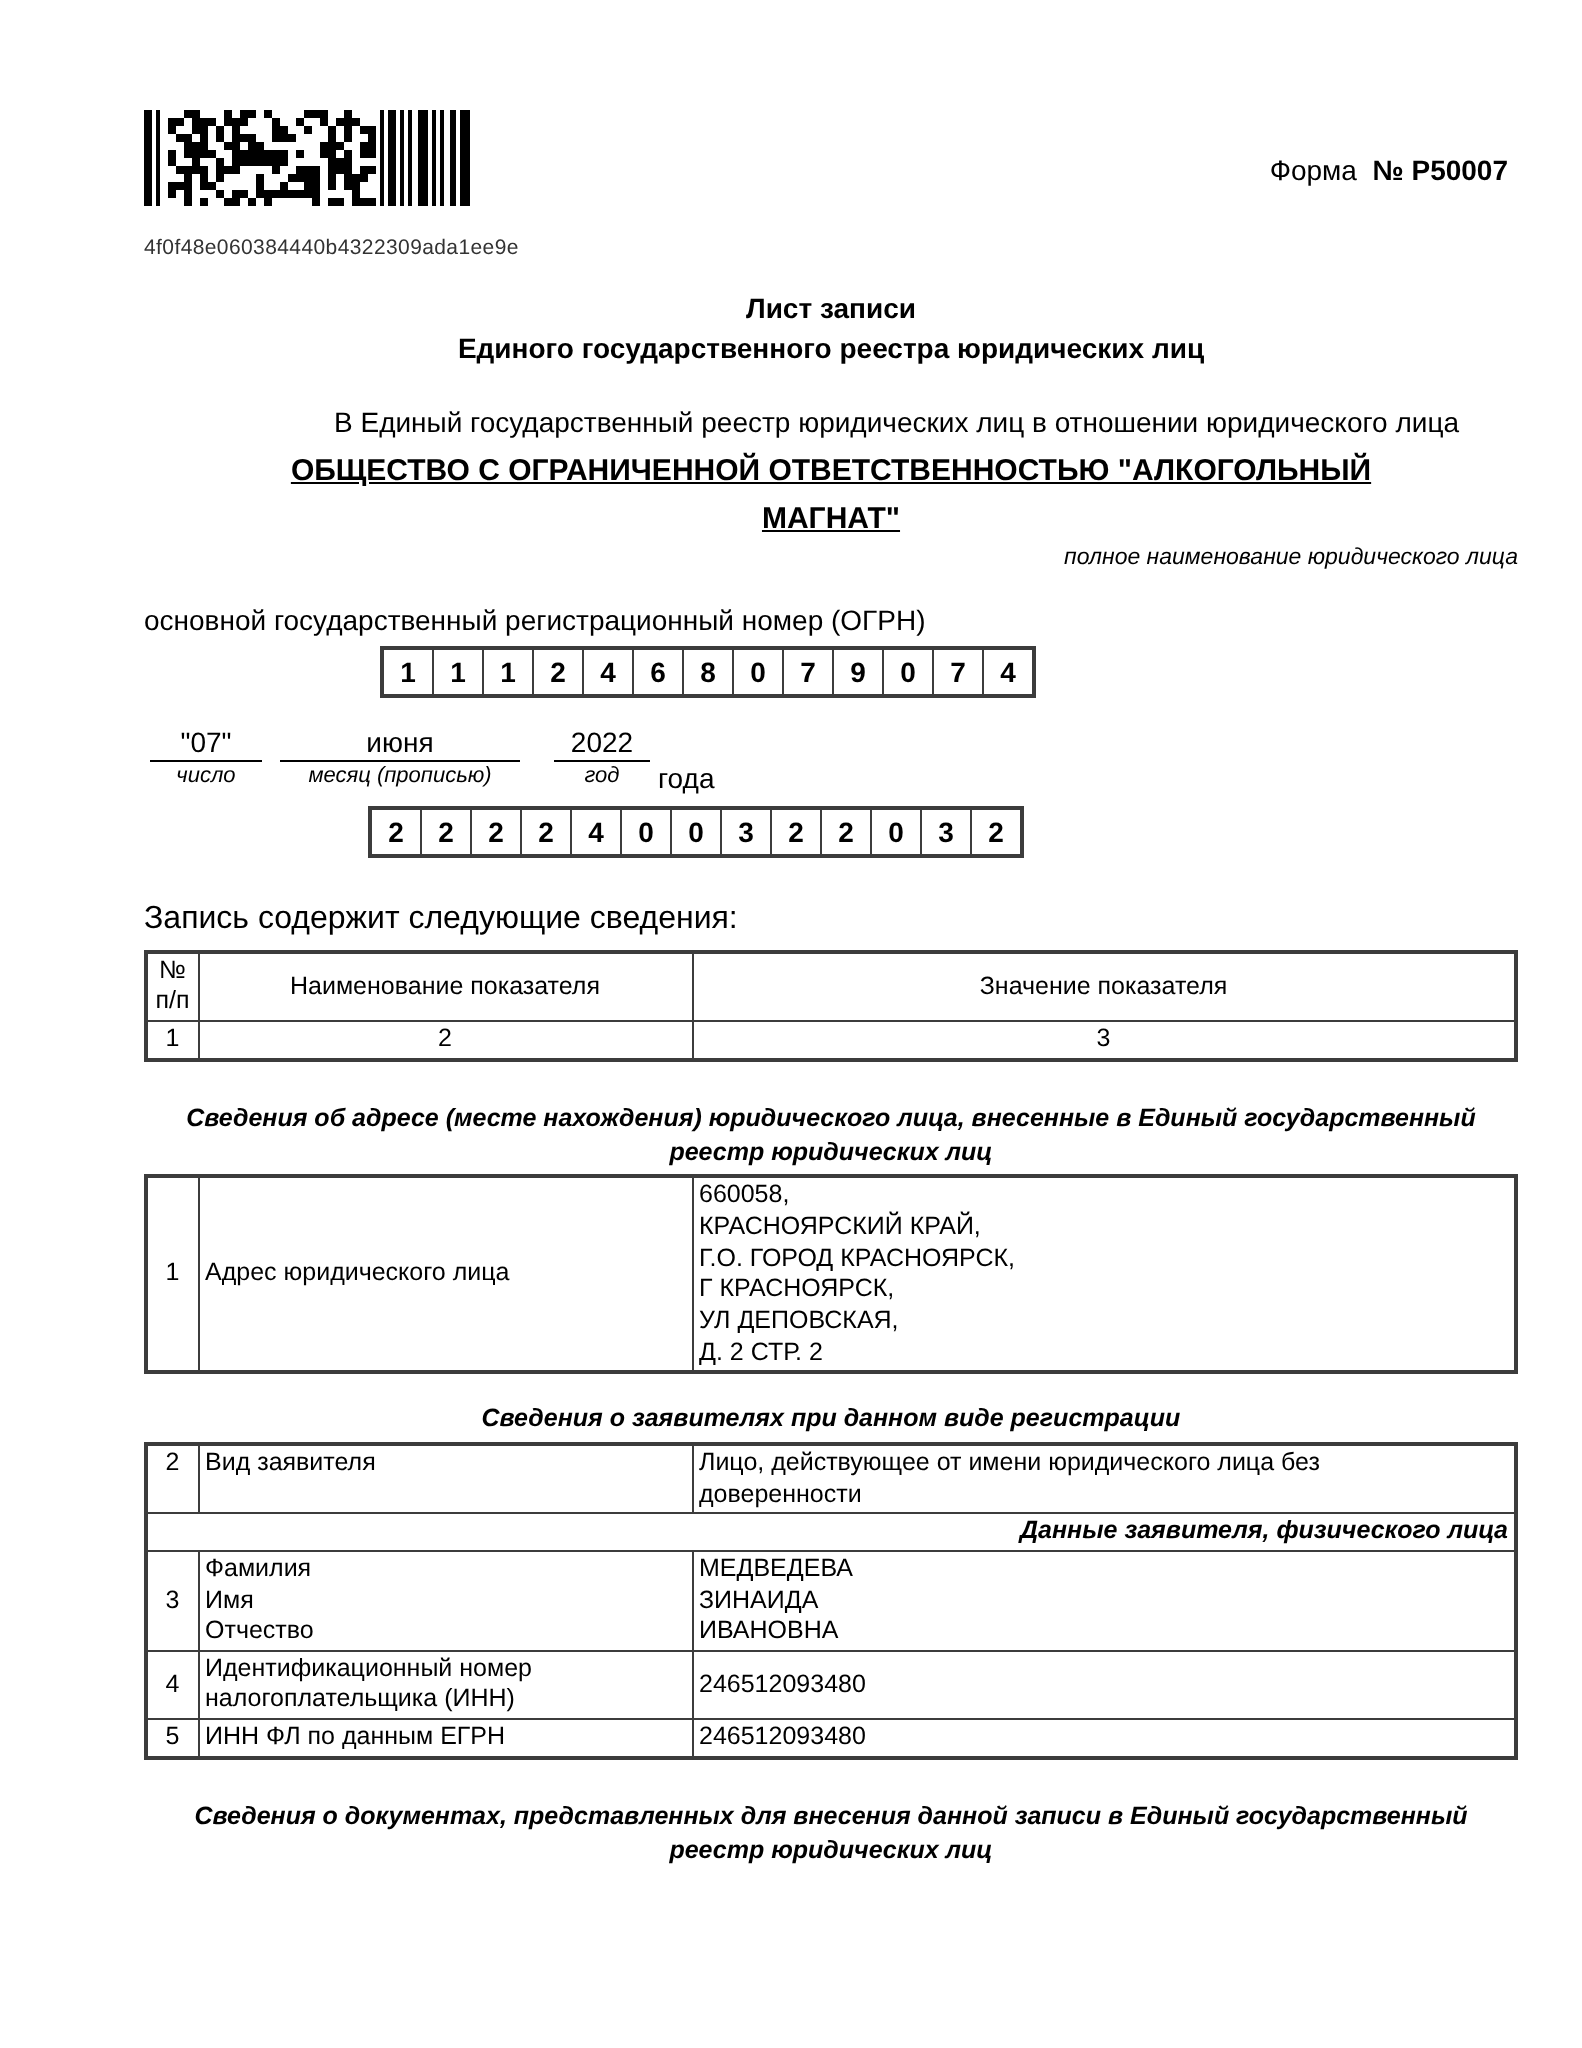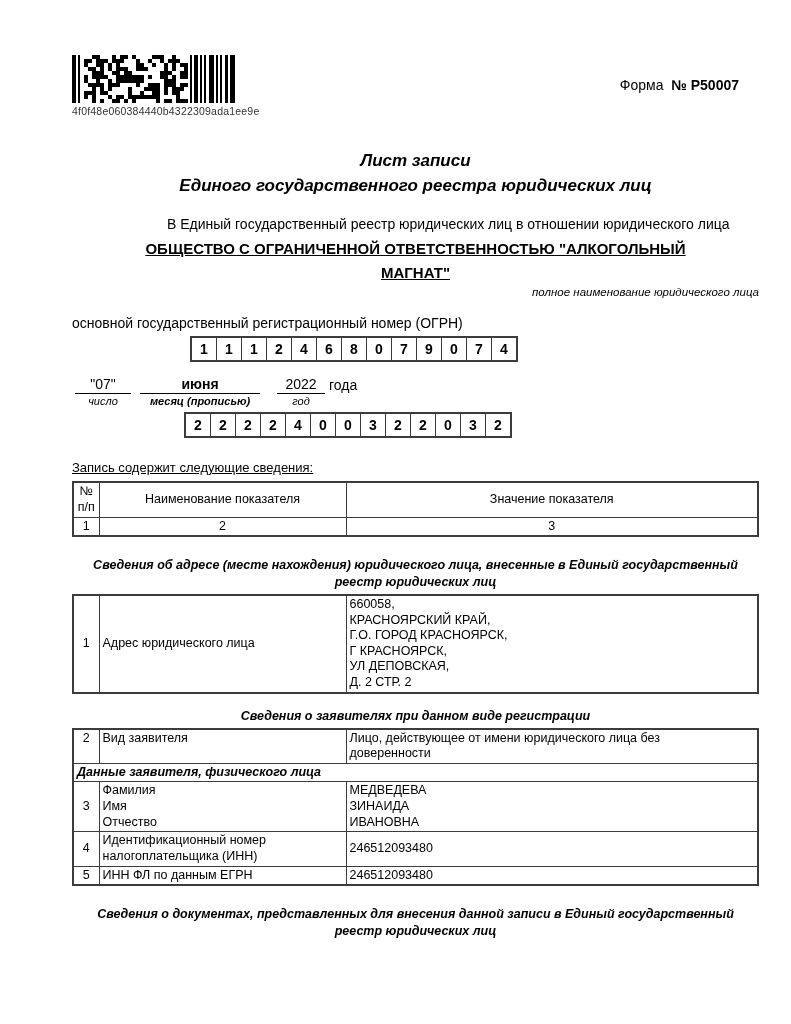--- a/index.html
+++ b/index.html
@@ -6,64 +6,64 @@
   .page{
     width:791px;height:1024px;margin:0 auto;background:#ffffff;
     font-family:"Liberation Sans","DejaVu Sans",sans-serif;color:#000;
     box-sizing:border-box;padding:55px 34px 0 72px;position:relative;
   }
   .content{width:687px;}
   
   .hdr{display:flex;justify-content:space-between;align-items:flex-start;}
   .barcode-wrap{width:170px;}
   .barcode-svg{display:block;width:163px;height:48px;}
-  .barcode-txt{font-size:10.5px;color:#333;margin-top:2px;letter-spacing:0.2px;text-align:center;}
-  .form-no{margin-top:22px;margin-right:20px;font-size:14px;text-align:right;}
+  .barcode-txt{font-size:10.5px;color:#333;margin-top:15px;letter-spacing:0.2px;text-align:center;}
+  .form-no{margin-top:22px;margin-right:5px;font-size:14px;text-align:right;}
   .form-no .b{font-weight:bold;}
   
-  .title{margin-top:32px;text-align:center;font-weight:bold;font-size:17px;line-height:1.45;white-space:pre-line;font-style:italic;}
+  .title{margin-top:14px;text-align:center;font-weight:bold;font-size:14px;line-height:1.45;white-space:pre-line;}
   .intro{margin-top:16px;font-size:14px;line-height:1.5;text-indent:95px;}
   .company{margin-top:2px;text-align:center;font-weight:bold;font-size:15px;line-height:1.6;text-decoration:underline;padding:0 60px;}
   .company-cap{text-align:right;font-style:italic;font-size:11.5px;margin-top:1px;}
   .ogrn-label{margin-top:17px;font-size:14px;}
   
   .digits{display:inline-flex;border:2px solid #3c3c3c;margin-top:5px;}
   .digits.ogrn{margin-left:118px;}
   .digits.grn{margin-left:112px;}
   .digits span{
     width:24px;height:22px;display:flex;align-items:center;justify-content:center;
     font-weight:bold;font-size:14px;border-left:1px solid #3c3c3c;
   }
   .digits span:first-child{border-left:none;}
   .statement{margin-top:16px;font-weight:bold;font-size:14px;line-height:1.9;text-decoration:underline;white-space:pre-line;}
   
   .date-row{margin-top:14px;display:flex;align-items:flex-start;font-size:14px;}
   .date-field{text-align:center;}
   .date-field .val{display:block;border-bottom:1px solid #000;padding:0 4px 1px 4px;font-size:14px;}
   .date-field .lbl{display:block;font-style:italic;font-size:11px;padding-top:1px;}
   .f-day{width:56px;margin-left:3px;}
-  .f-month{width:120px;margin-left:9px;font-weight:bold;}
+  .f-month{width:120px;margin-left:9px;}
   .f-year{width:48px;margin-left:17px;}
-  .date-suffix{margin-left:4px;line-height:1.3;}
+  .date-suffix{margin-left:4px;line-height:1.3;margin-top:17px;}
   .grn-label{margin-top:20px;font-size:14px;}
-  .record-intro{margin-top:22px;font-size:13px;text-decoration:underline;}
+  .record-intro{margin-top:22px;font-size:16px;}
   
   table{border-collapse:collapse;table-layout:fixed;width:687px;background:#fff;}
   table{border:2px solid #3c3c3c;}
   td{border:1px solid #3c3c3c;font-size:12.5px;line-height:1.25;padding:1px 3px;vertical-align:top;}
   td.num{text-align:center;padding:1px 0;}
   col.c-num{width:26px;}
   col.c-name{width:247px;}
   td.ctr{text-align:center;vertical-align:middle;}
   .ml{white-space:pre-line;}
   .legend{margin-top:6px;}
   .sec-hdr{margin-top:20px;font-size:12.5px;font-weight:bold;text-align:center;line-height:1.35;font-style:italic;}
   .sec-hdr.tight{margin-top:14px;}
   .sec-table{margin-top:3px;}
-  td.sub{font-weight:bold;font-style:italic;text-align:left;}
+  td.sub{font-weight:bold;font-style:italic;text-align:right;}
   td.vmid{vertical-align:middle;}
 </style>
 </head>
 <body>
 
 <div class="page">
   <div class="content">
 
     <div class="hdr">
       <div class="barcode-wrap">

